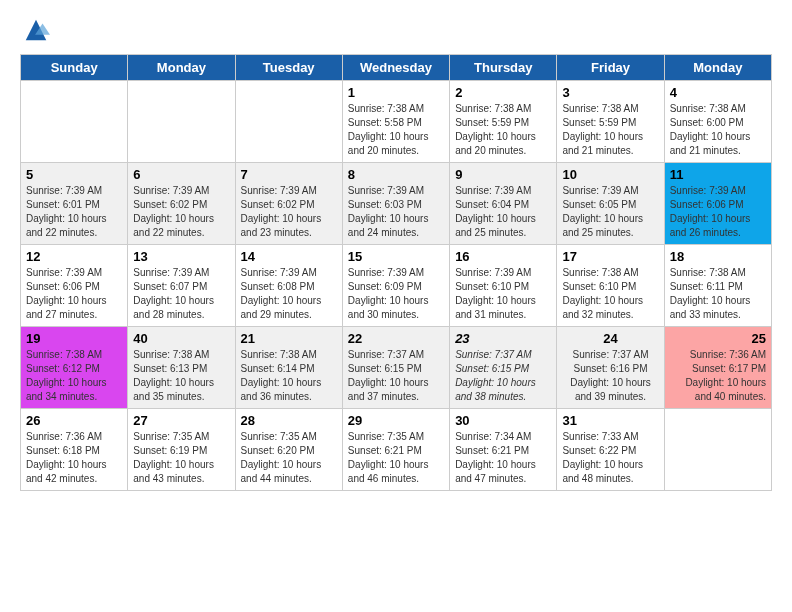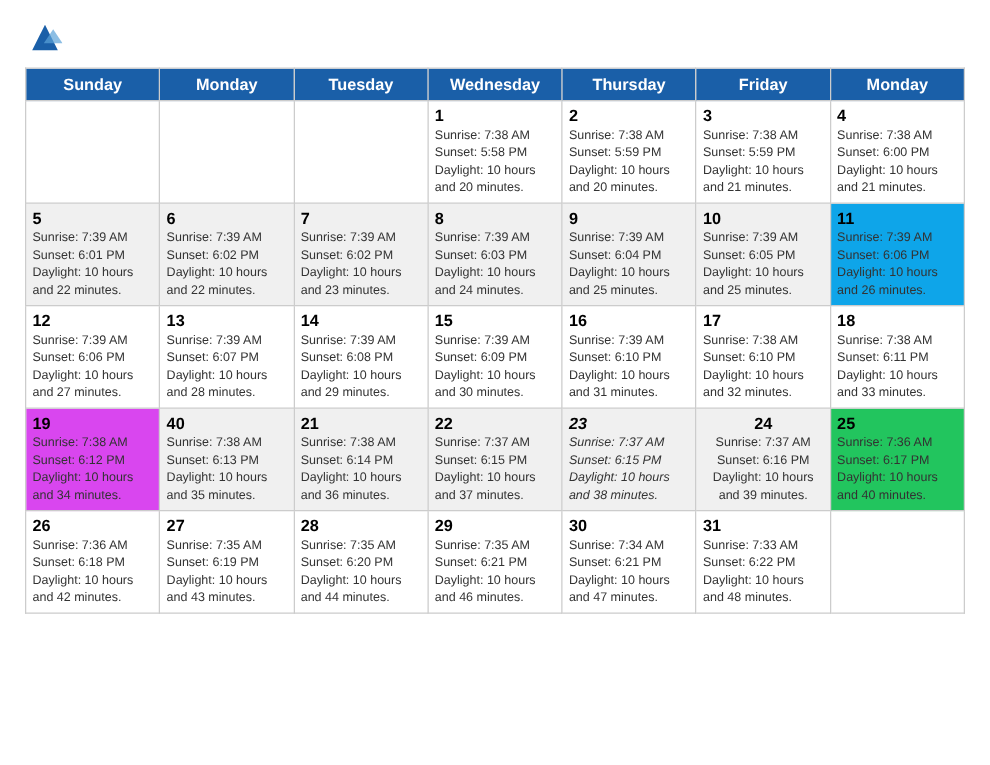--- a/index.html
+++ b/index.html
@@ -276,21 +276,21 @@
           <div class="day-info">Sunrise: 7:37 AM
 Sunset: 6:15 PM
 Daylight: 10 hours and 38 minutes.</div>
         </td>
         <td style="background: rgb(240, 240, 240); text-align: center;">
           <span class="day-number">24</span>
           <div class="day-info">Sunrise: 7:37 AM
 Sunset: 6:16 PM
 Daylight: 10 hours and 39 minutes.</div>
         </td>
-        <td style="background: #22c55e;">
+        <td style="background: #fca5a5; text-align: right;">
           <span class="day-number">25</span>
           <div class="day-info">Sunrise: 7:36 AM
 Sunset: 6:17 PM
 Daylight: 10 hours and 40 minutes.</div>
         </td>
       </tr>
       <tr>
         <td>
           <span class="day-number">26</span>
           <div class="day-info">Sunrise: 7:36 AM

